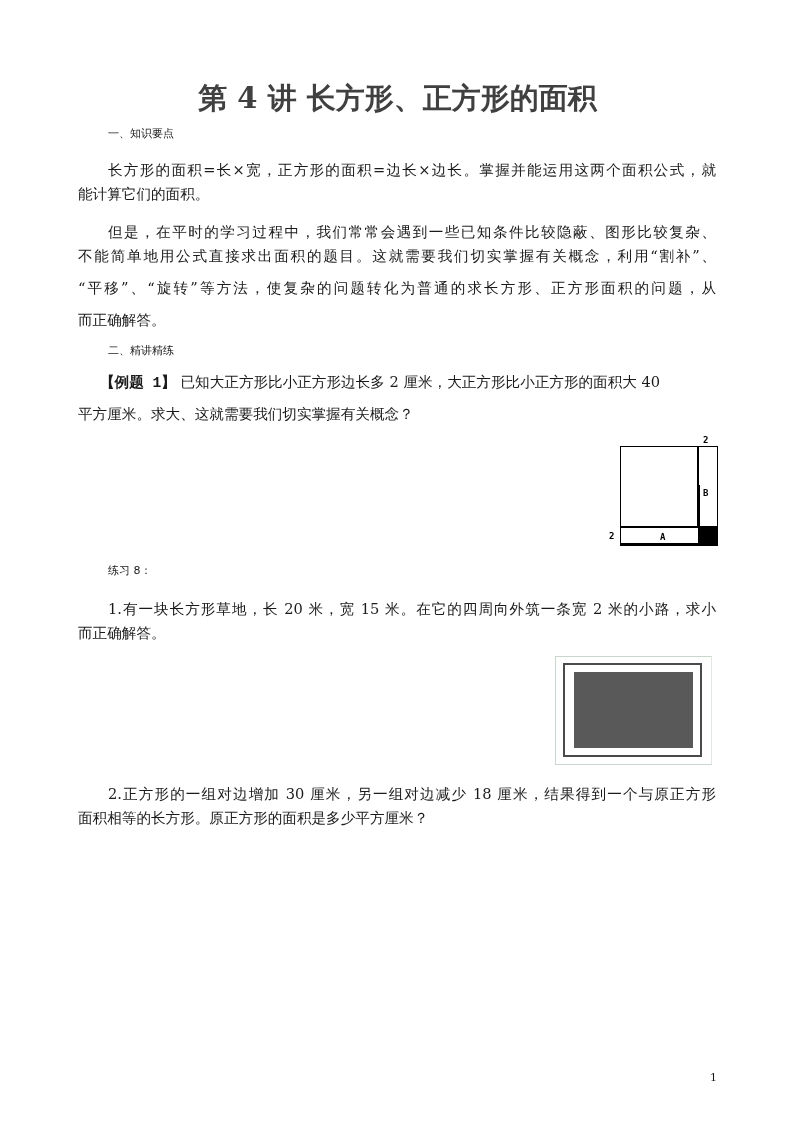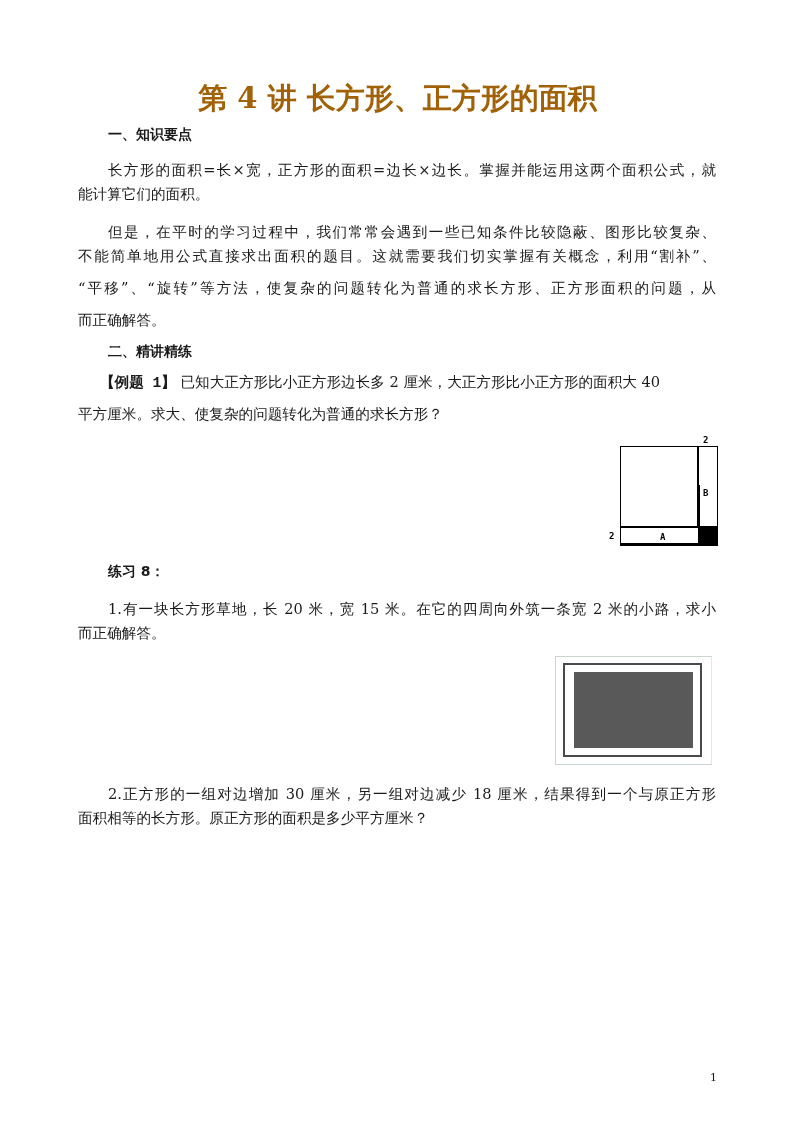--- a/index.html
+++ b/index.html
@@ -1,21 +1,21 @@
 <!DOCTYPE html>
 <html><head>
 <meta charset="utf-8">
 <style>
   html, body { margin: 0; padding: 0; background: #ffffff; }
   body { width: 793px; height: 1122px; position: relative; overflow: hidden;
          font-family: "DejaVu Serif", "Liberation Serif", serif; color: #1a1a1a; }
   .abs { position: absolute; }
   .title { left: 0; width: 723px; top: 78px; text-align: center; padding-left: 72px; box-sizing: border-box;
-           font-size: 29px; font-weight: bold; letter-spacing: 0px; line-height: 40px; color: #a16207; }
-  .sec { left: 108px; font-size: 14px; font-weight: bold; line-height: 20px;
+           font-size: 29px; font-weight: bold; letter-spacing: 0px; line-height: 40px; color: #404040; }
+  .sec { left: 108px; font-size: 11px; font-weight: normal; line-height: 20px;
          font-family: "DejaVu Sans", "Liberation Sans", sans-serif; }
   .line { left: 78px; width: 638px; font-size: 14.6px; line-height: 20px; white-space: nowrap;
           text-align: justify; text-align-last: justify; }
   .line.ind { left: 108px; width: 608px; margin-top: 7px; }
   .line.last { text-align-last: left; }
   .bold { font-weight: bold; }
   
   .d1 { left: 620px; top: 446px; width: 98px; height: 99px; border: 1.5px solid #000; box-sizing: border-box; }
   .d1-v { left: 697px; top: 446px; width: 1.5px; height: 81px; background: #000; }
   .d1-v2 { left: 697px; top: 485px; width: 3px; height: 42px; background: #000; }
@@ -42,21 +42,21 @@
 <div class="abs line ind" style="top:215px">但是，在平时的学习过程中，我们常常会遇到一些已知条件比较隐蔽、图形比较复杂、</div>
 <div class="abs line" style="top:246px">不能简单地用公式直接求出面积的题目。这就需要我们切实掌握有关概念，利用“割补”、</div>
 <div class="abs line" style="top:278px">“平移”、“旋转”等方法，使复杂的问题转化为普通的求长方形、正方形面积的问题，从</div>
 <div class="abs line last" style="top:310px">而正确解答。</div>
 
 <div class="abs sec" style="top:341px">二、精讲精练</div>
 
 <div class="abs" style="left:100px; top:372px; width:616px; font-size:14.6px; line-height:20px; white-space:nowrap;">
   <span class="bold" style="font-family:Liberation Mono, monospace;">【例题 1】</span><span> 已知大正方形比小正方形边长多 2 厘米，大正方形比小正方形的面积大 40</span>
 </div>
-<div class="abs line last" style="top:404px">平方厘米。求大、使复杂的问题转化为普通的求长方形？</div>
+<div class="abs line last" style="top:404px">平方厘米。求大、这就需要我们切实掌握有关概念？</div>
 
 <div class="abs d1"></div>
 <div class="abs d1-v"></div>
 <div class="abs d1-v2"></div>
 <div class="abs d1-h"></div>
 <div class="abs d1-black"></div>
 <div class="abs d1-bot"></div>
 <div class="abs lbl" style="left:703px; top:435px">2</div>
 <div class="abs lbl" style="left:703px; top:488px">B</div>
 <div class="abs lbl" style="left:609px; top:531px">2</div>

